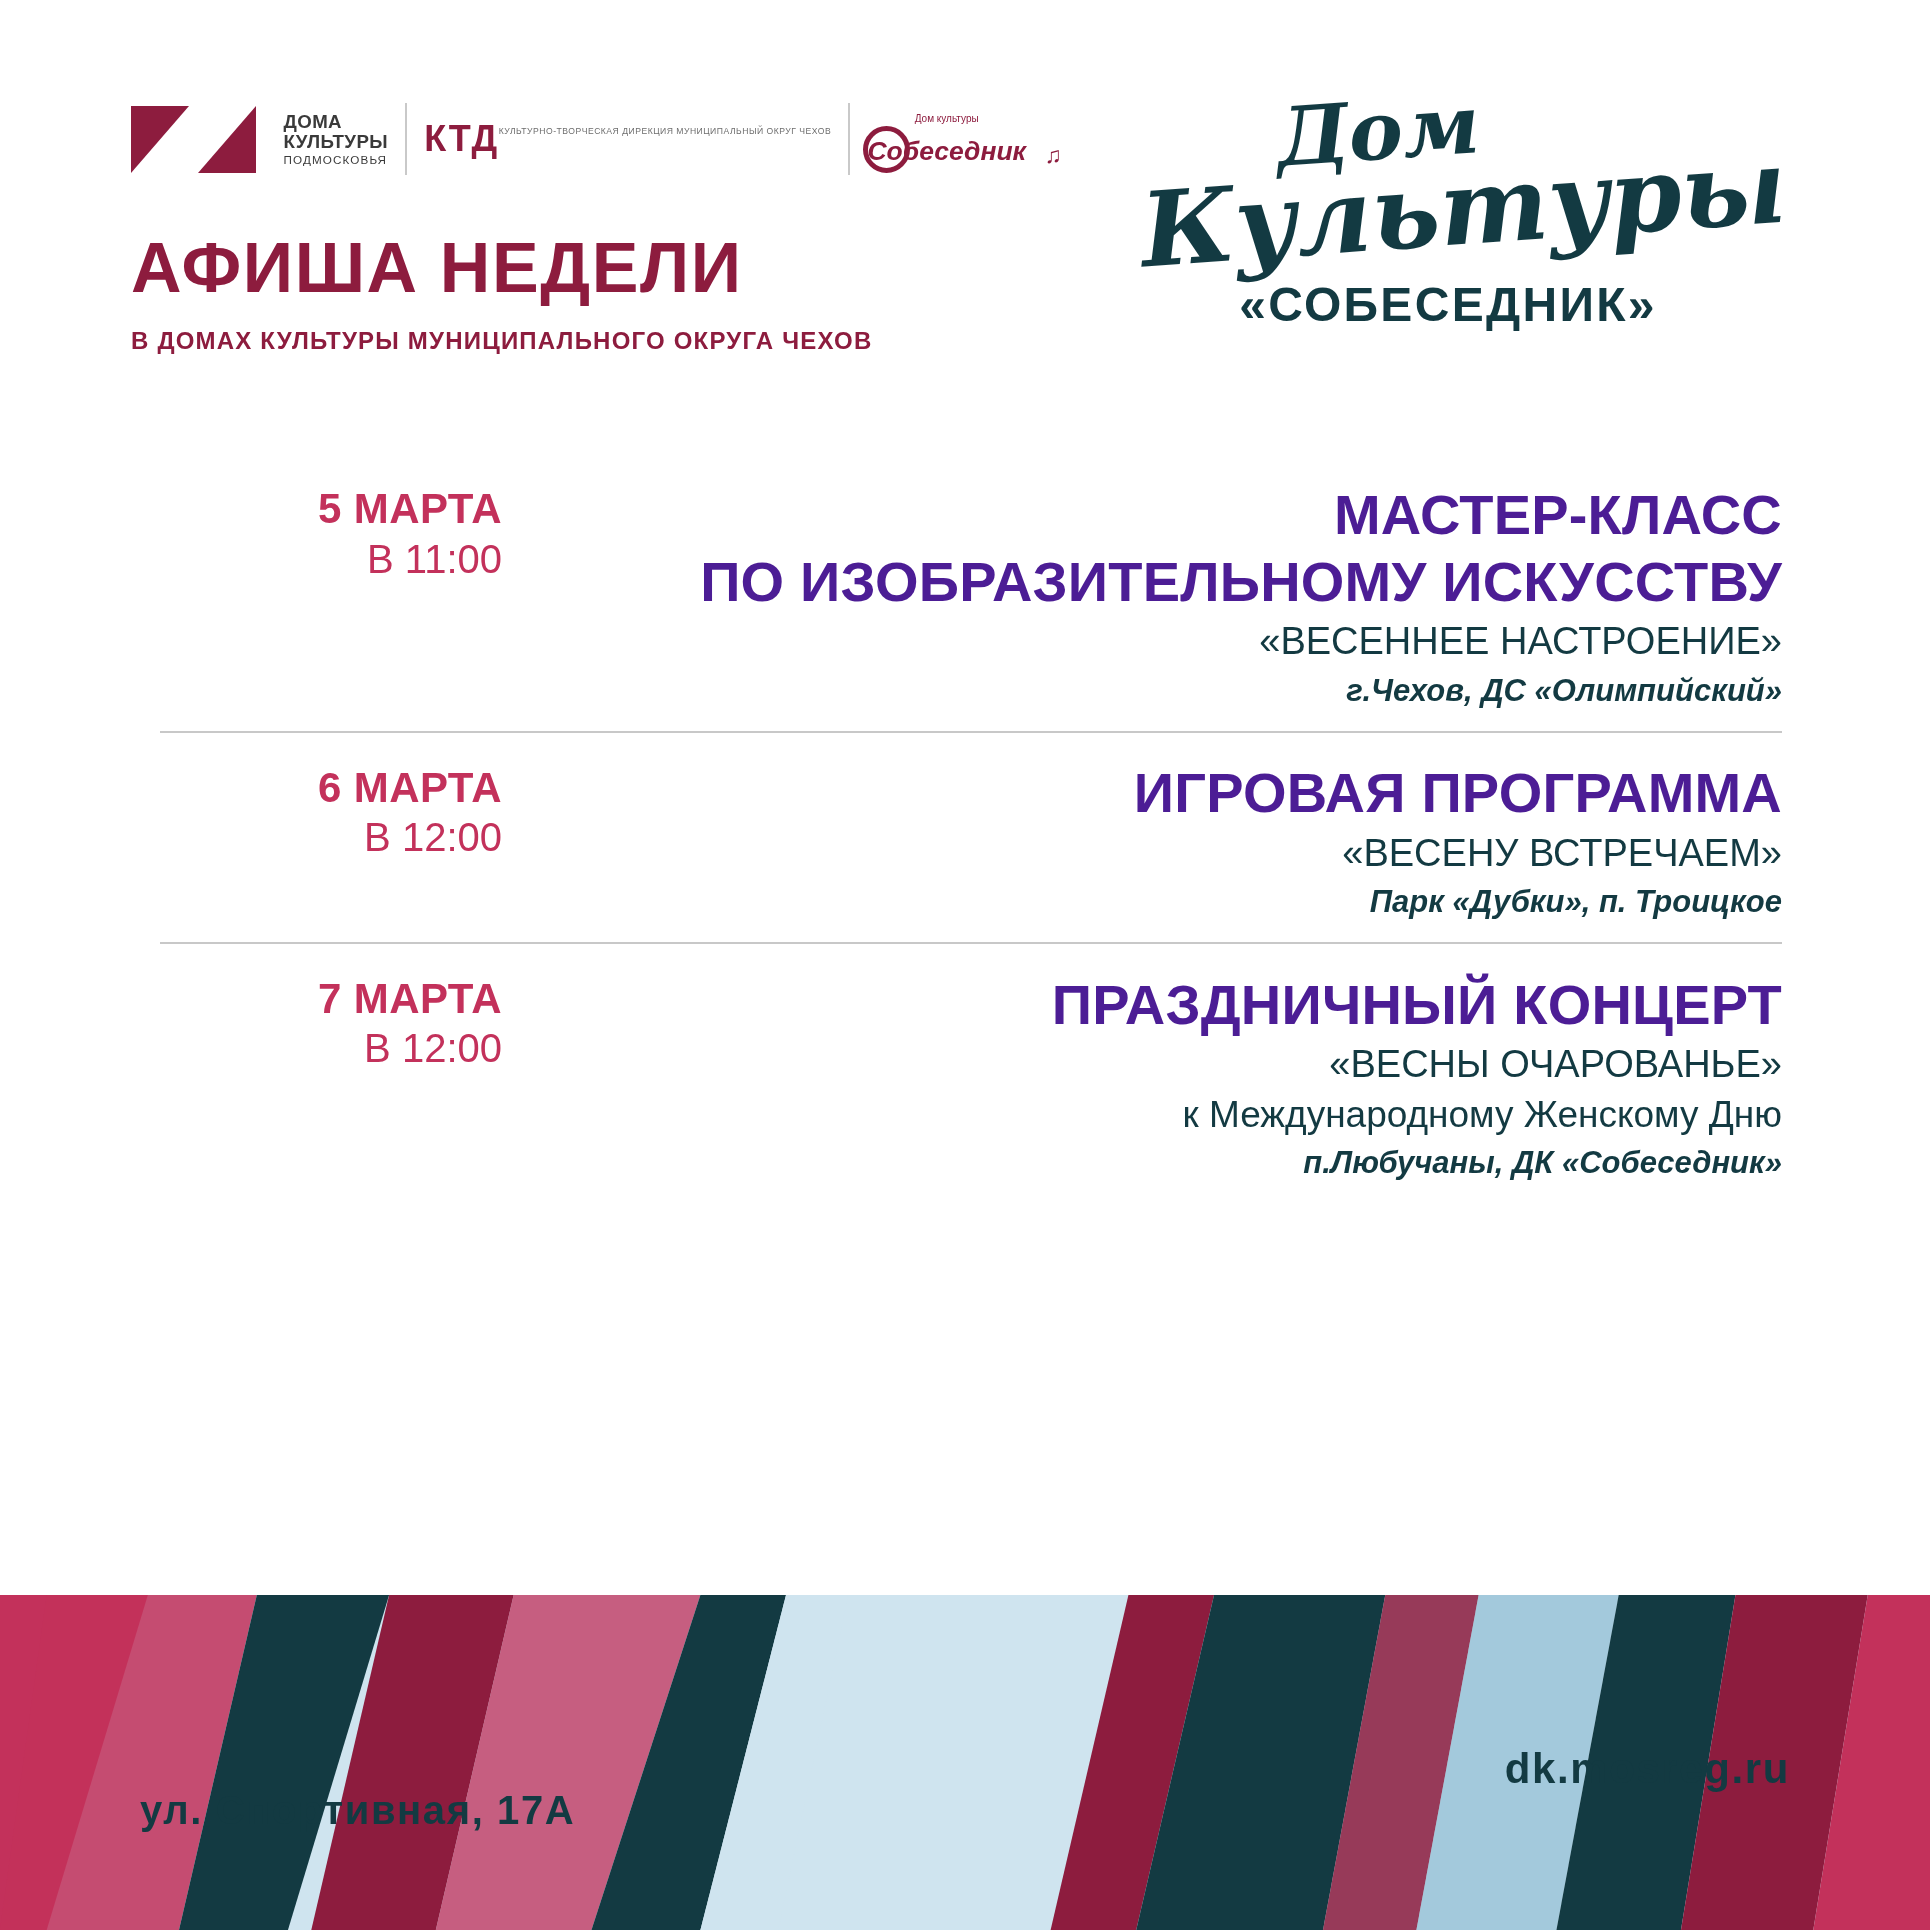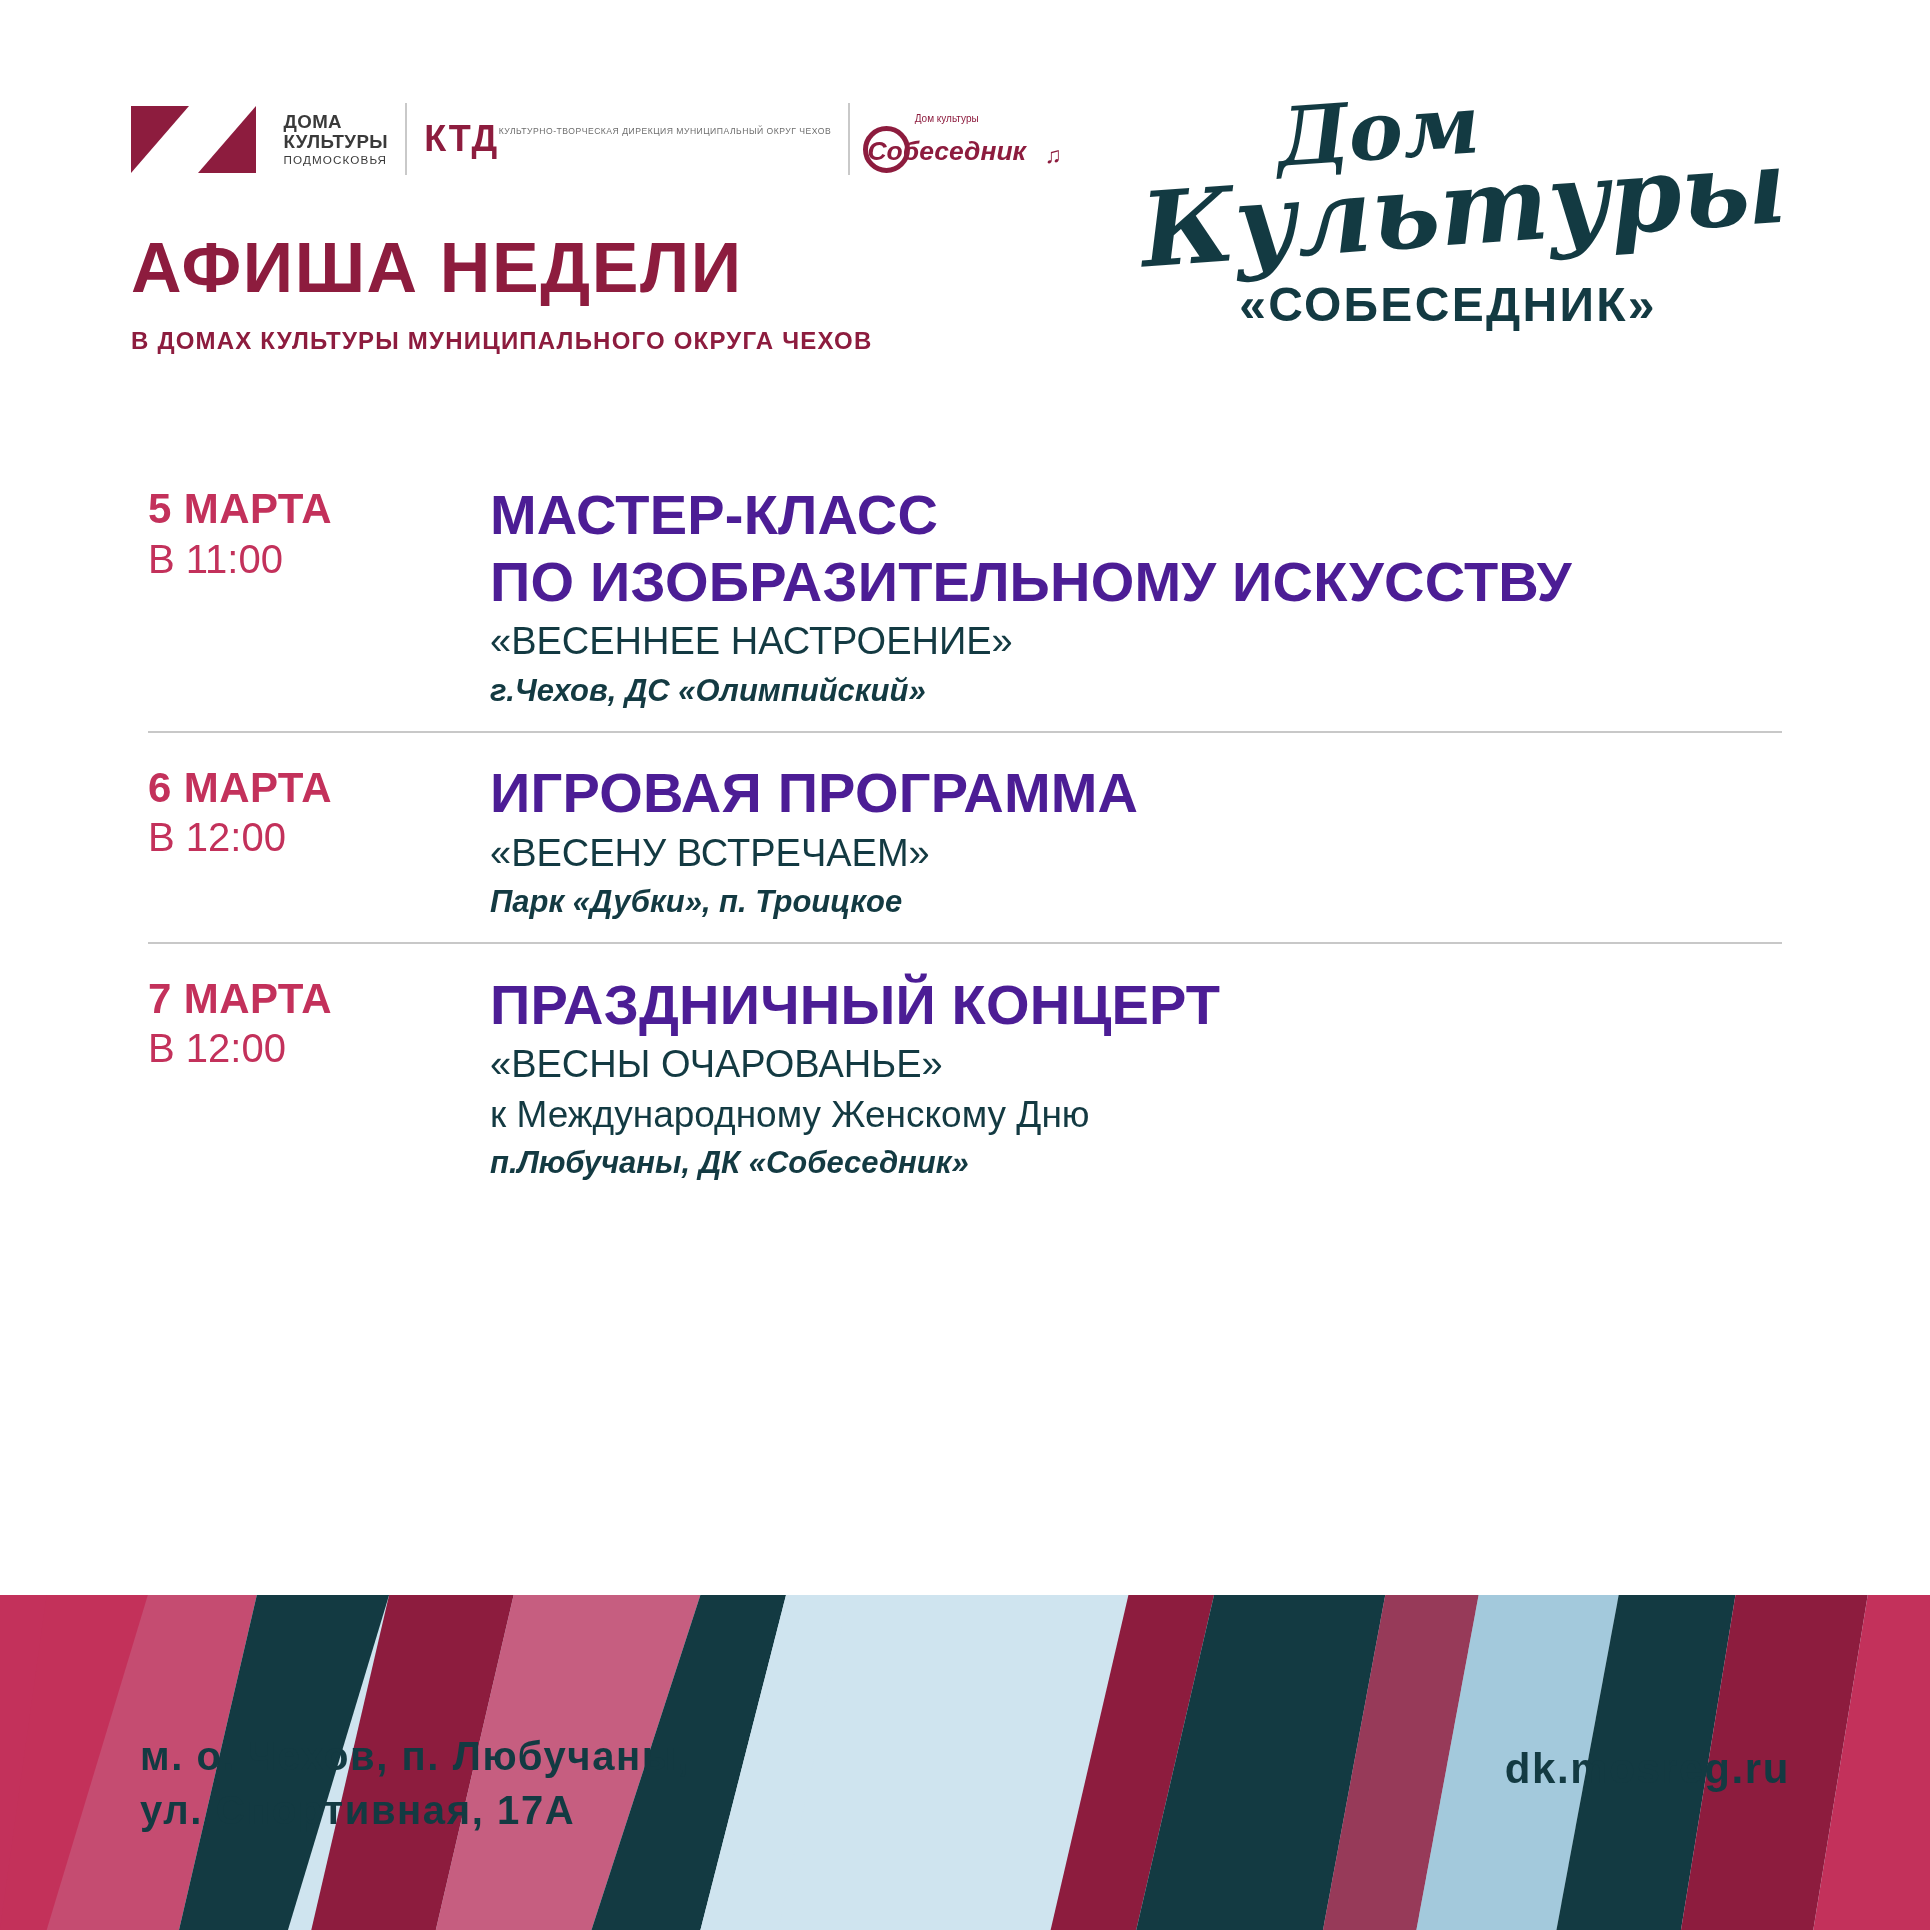--- a/index.html
+++ b/index.html
@@ -169,23 +169,24 @@
     font-family: "Liberation Sans", sans-serif;
     font-style: normal;
     font-weight: bold;
     font-size: 48px;
     letter-spacing: 2.3px;
   }
 
   
   .events {
     position: absolute;
-    left: 148px;
+    left: 160px;
     right: 148px;
     top: 467px;
+    text-align: right;
   }
   .event {
     display: flex;
     padding: 14px 0 20px 0;
   }
   .event + .event {
     border-top: 2.3px solid #c8c8c8;
     padding-top: 26.5px;
   }
   .event-when {
@@ -378,19 +379,18 @@
     <polygon points="1450,0 1560,0 1460,430 1350,430" fill="#8d1c3e"></polygon>
     <polygon points="1560,0 1780,0 1700,430 1460,430" fill="#133a42"></polygon>
     <polygon points="1780,0 1900,0 1820,430 1700,430" fill="#8d1c3e" opacity="0.85"></polygon>
     <polygon points="1900,0 2080,0 2000,430 1820,430" fill="#7fb3cc" opacity="0.55"></polygon>
     <polygon points="2080,0 2230,0 2160,430 2000,430" fill="#133a42"></polygon>
     <polygon points="2230,0 2400,0 2330,430 2160,430" fill="#8d1c3e"></polygon>
     <polygon points="2400,0 2480,0 2480,430 2330,430" fill="#c3315b"></polygon>
   </svg>
 
   <div class="footer-address">
-    <div>м. о. Чехов, п. Любучаны,</div>
     <div>ул. Спортивная, 17А</div>
   </div>
 
   <div class="footer-site">dk.mosreg.ru</div>
 </div>
 
 
 </body></html>

